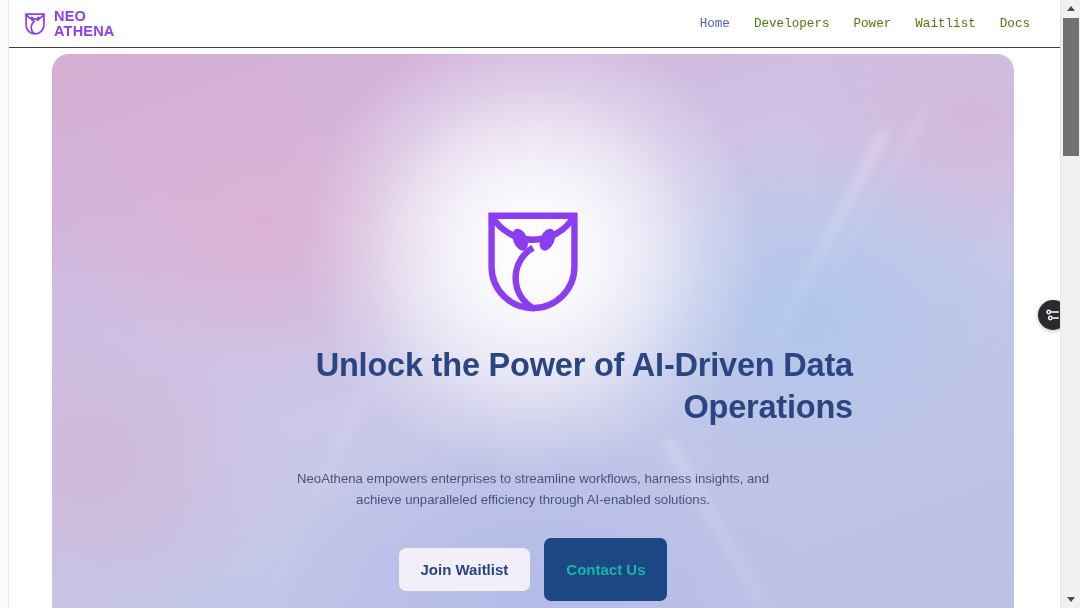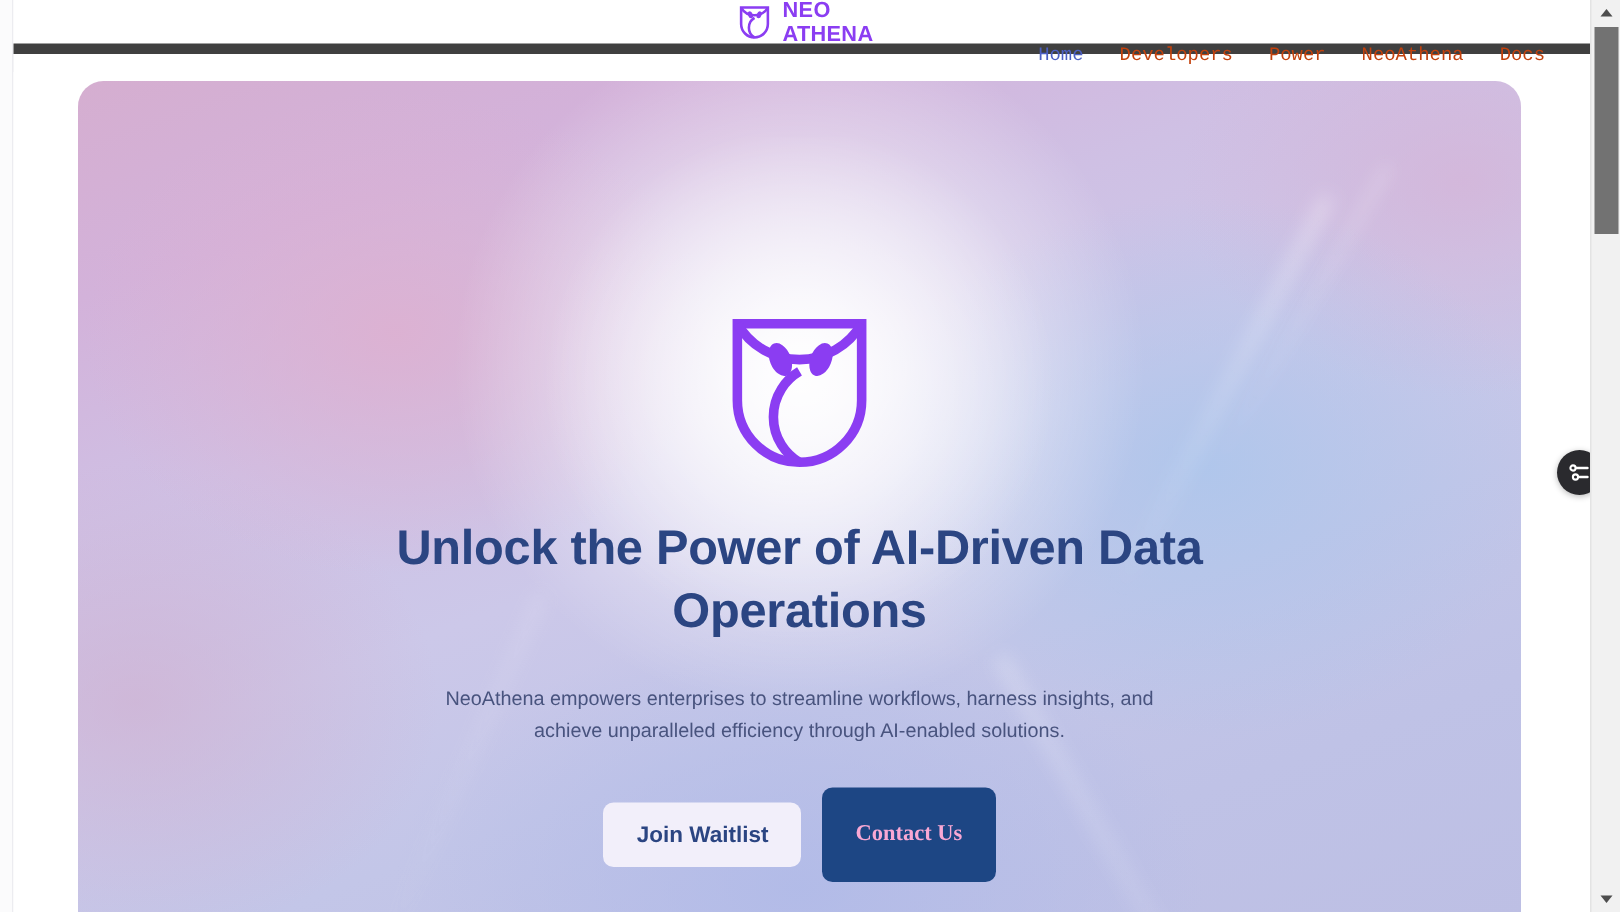--- a/index.html
+++ b/index.html
@@ -19,26 +19,25 @@
   .edge-strip {
     position:absolute; left:0; top:0;
     width:9px; height:608px;
     background:#fbfbfc;
     border-right:1px solid #ececf0;
   }
 
   
   .site-header {
     position:absolute; left:9px; top:0;
-    width:1051px; height:36px;
-    background:#ffffff;
-    border-bottom:7px solid #404040;
+    width:1051px; height:48px;
+    background:#ffffff;
+    border-bottom:1px solid #404040;
     display:flex; align-items:center;
     padding:0 10px 0 8px;
-    flex-direction:column;
   }
   .brand {
     display:flex; align-items:center; gap:7px;
     margin-left:6px;
   }
   .brand-mark { width:24px; height:24px; display:block; flex:0 0 auto; }
   .brand-text {
     display:flex; flex-direction:column;
     line-height:1.0;
     color:#8b3df2;
@@ -50,21 +49,21 @@
   .brand-line1 { margin-bottom:1px; }
 
   .nav {
     margin-left:auto;
     display:flex; align-items:center; gap:24px;
     padding-right:20px;
     font-family:Liberation Mono, monospace;
   }
   .nav-link {
     font-size:12.6px;
-    color:#c2410c;
+    color:#4d7c0f;
     text-decoration:none;
     white-space:nowrap;
     cursor:pointer;
   }
   .nav-link.active { color:#4b5fc4; }
 
   
   .hero-wrap {
     position:absolute; left:9px; top:48px;
     width:1051px; height:560px;
@@ -109,27 +108,27 @@
     display:flex; flex-direction:column; align-items:center;
     padding-top:150px;
   }
   .hero-owl { width:102px; height:116px; display:block; }
 
   .hero-title {
     margin-top:25px;
     font-size:32.5px;
     font-weight:700;
     color:#2b4582;
-    text-align:center;
+    text-align:right;
     line-height:1.28;
     letter-spacing:-0.2px;
     max-width:640px;
   }
   .hero-sub {
-    margin-top:27px;
+    margin-top:40px;
     font-size:13.2px;
     color:#48537e;
     text-align:center;
     line-height:1.60;
     max-width:500px;
   }
   .cta-row {
     margin-top:28px;
     display:flex; align-items:center; gap:14px;
   }
@@ -142,23 +141,22 @@
     cursor:pointer;
     white-space:nowrap;
   }
   .btn-secondary {
     background:#f2effa;
     color:#2b4582;
     padding:13px 22px;
   }
   .btn-primary {
     background:#1d4684;
-    color:#f9a8d4;
+    color:#14b8a6;
     padding:23px 22px;
-    font-family:Liberation Serif, serif;
   }
 
   
   .fab {
     position:absolute; right:12px; top:300px;
     width:30px; height:30px;
     border-radius:50%;
     background:#2a2a2e;
     display:flex; align-items:center; justify-content:center;
     cursor:pointer;
@@ -215,21 +213,21 @@
       <span class="brand-text">
         <span class="brand-line1">NEO</span>
         <span>ATHENA</span>
       </span>
     </a>
 
     <nav class="nav">
       <a class="nav-link active">Home</a>
       <a class="nav-link">Developers</a>
       <a class="nav-link">Power</a>
-      <a class="nav-link">NeoAthena</a>
+      <a class="nav-link">Waitlist</a>
       <a class="nav-link">Docs</a>
     </nav>
   </header>
 
   <div class="hero-wrap">
     <section class="hero">
 
       <div class="glow-center"></div>
       <div class="streak s1"></div>
       <div class="streak s2"></div>

